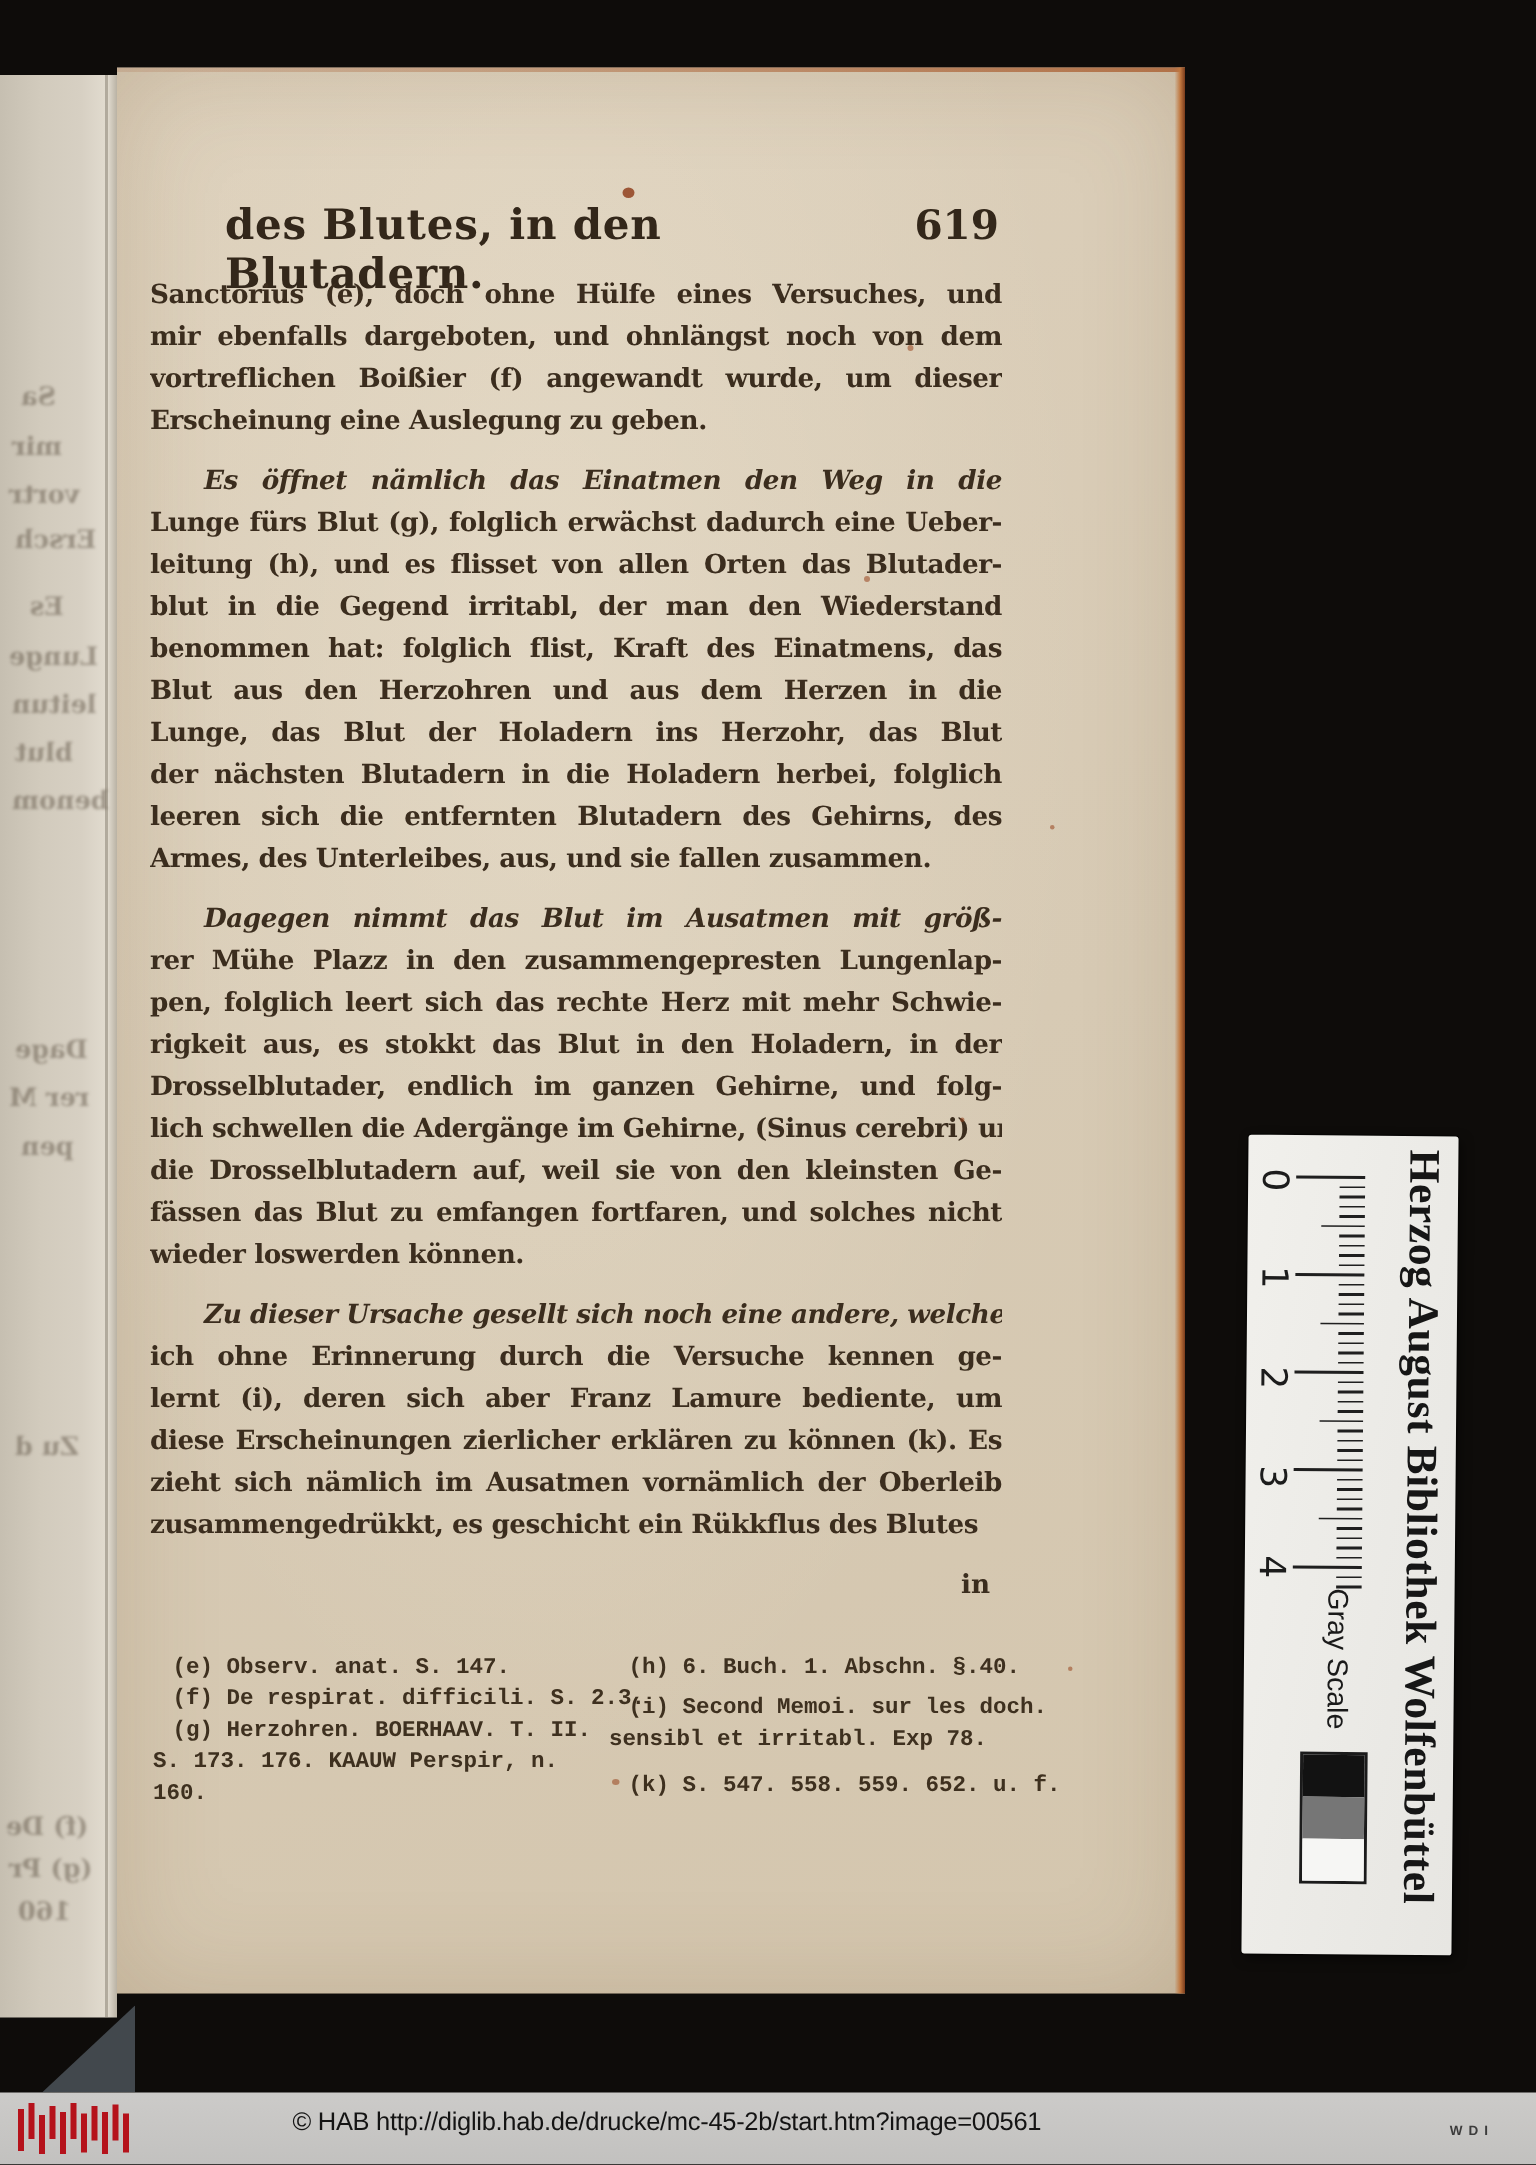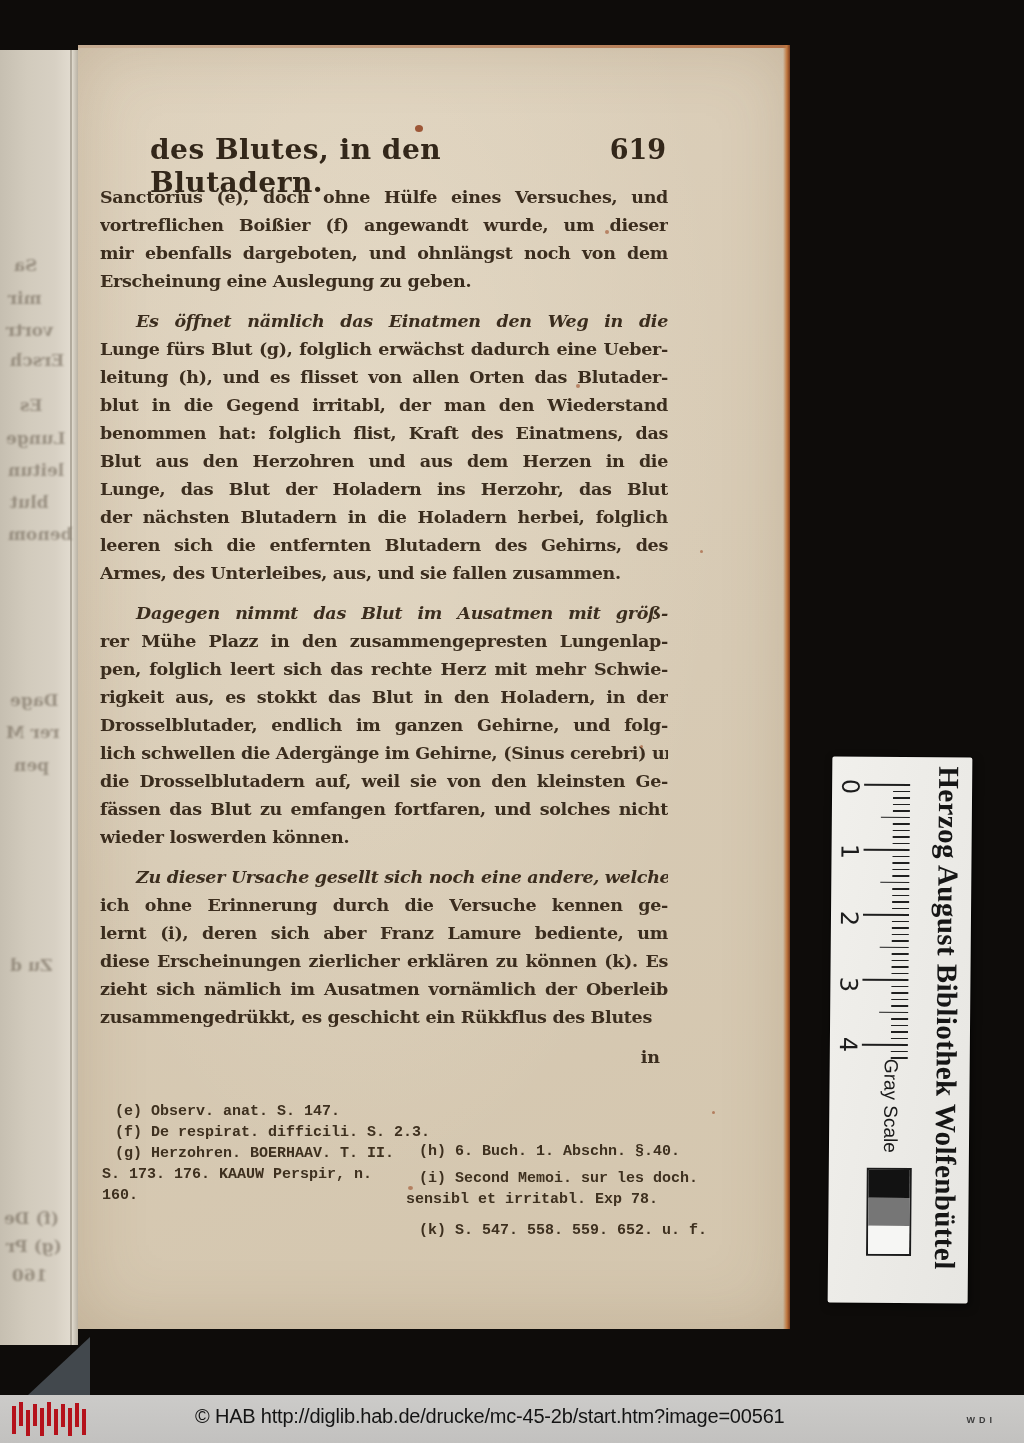--- a/index.html
+++ b/index.html
@@ -89,21 +89,21 @@
   .footnotes {
     position:absolute; left:24px; top:1056px; width:580px;
     display:flex; color:#3e301f;font-family:Liberation Mono, monospace;
   }
   .fn-col .line {
     font-size:15px; font-weight:bold; line-height:21px; white-space:nowrap;
   }
   .fn-left { width:300px; }
   .fn-right { width:276px; margin-left:4px; }
   .fn-left .line:nth-child(-n+3){ padding-left:13px; }
-  .fn-right .line:nth-child(1){ padding-left:13px;margin-top:40px; }
+  .fn-right .line:nth-child(1){ padding-left:13px; }
   .fn-right .line:nth-child(2){ padding-left:13px; margin-top:6px; }
   .fn-right .line:nth-child(4){ padding-left:13px; margin-top:10px; }
 
   .speck { position:absolute; border-radius:50%; background:rgba(152,68,30,.55); }
   .speck.s1{ left:337px; top:80px; width:8px; height:7px; background:rgba(140,55,20,.8);}
   .speck.s2{ left:527px; top:185px; width:4px; height:4px;}
   .speck.s3{ left:498px; top:339px; width:4px; height:4px;}
   .speck.s4{ left:622px; top:505px; width:3px; height:3px;}
   .speck.s5{ left:562px; top:700px; width:3px; height:3px;}
   .speck.s6{ left:330px; top:1141px; width:5px; height:4px;}
@@ -160,21 +160,21 @@
   }
 
   
   .footer-bar {
     position:absolute; left:0; top:1395px; width:1024px; height:48px;
     background:linear-gradient(180deg,#cccbc9,#c2c1bf);
   }
   .hab-logo { position:absolute; left:10px; top:5px; }
   .attribution {
     position:absolute; left:195px; top:10px;
-    font-family:"Liberation Sans", sans-serif; font-size:20px; color:#141414;
+    font-family:"Liberation Sans", sans-serif; font-size:17px; color:#141414;
     letter-spacing:-.2px; white-space:nowrap;
   }
   .corner-mark {
     position:absolute; right:28px; top:20px;
     font-family:"Liberation Sans", sans-serif; font-size:9px; font-weight:bold;
     letter-spacing:4px; color:#3c3c3c;
   }
 </style>
 </head>
 <body>
@@ -203,22 +203,22 @@
   <div class="page">
 
     <div class="running-head">
       <span class="title">des Blutes, in den Blutadern.</span>
       <span class="folio">619</span>
     </div>
 
     <div class="body-text">
       <div class="para">
           <div class="line">Sanctorius (e), doch ohne Hülfe eines Versuches, und</div>
+          <div class="line">mir ebenfalls dargeboten, und ohnlängst noch von dem</div>
           <div class="line">vortreflichen Boißier (f) angewandt wurde, um dieser</div>
-          <div class="line">mir ebenfalls dargeboten, und ohnlängst noch von dem</div>
           <div class="line">Erscheinung eine Auslegung zu geben.</div>
         </div>
       <div class="para indent-first">
           <div class="line">Es öffnet nämlich das Einatmen den Weg in die</div>
           <div class="line">Lunge fürs Blut (g), folglich erwächst dadurch eine Ueber-</div>
           <div class="line">leitung (h), und es flisset von allen Orten das Blutader-</div>
           <div class="line">blut in die Gegend irritabl, der man den Wiederstand</div>
           <div class="line">benommen hat: folglich flist, Kraft des Einatmens, das</div>
           <div class="line">Blut aus den Herzohren und aus dem Herzen in die</div>
           <div class="line">Lunge, das Blut der Holadern ins Herzohr, das Blut</div>

